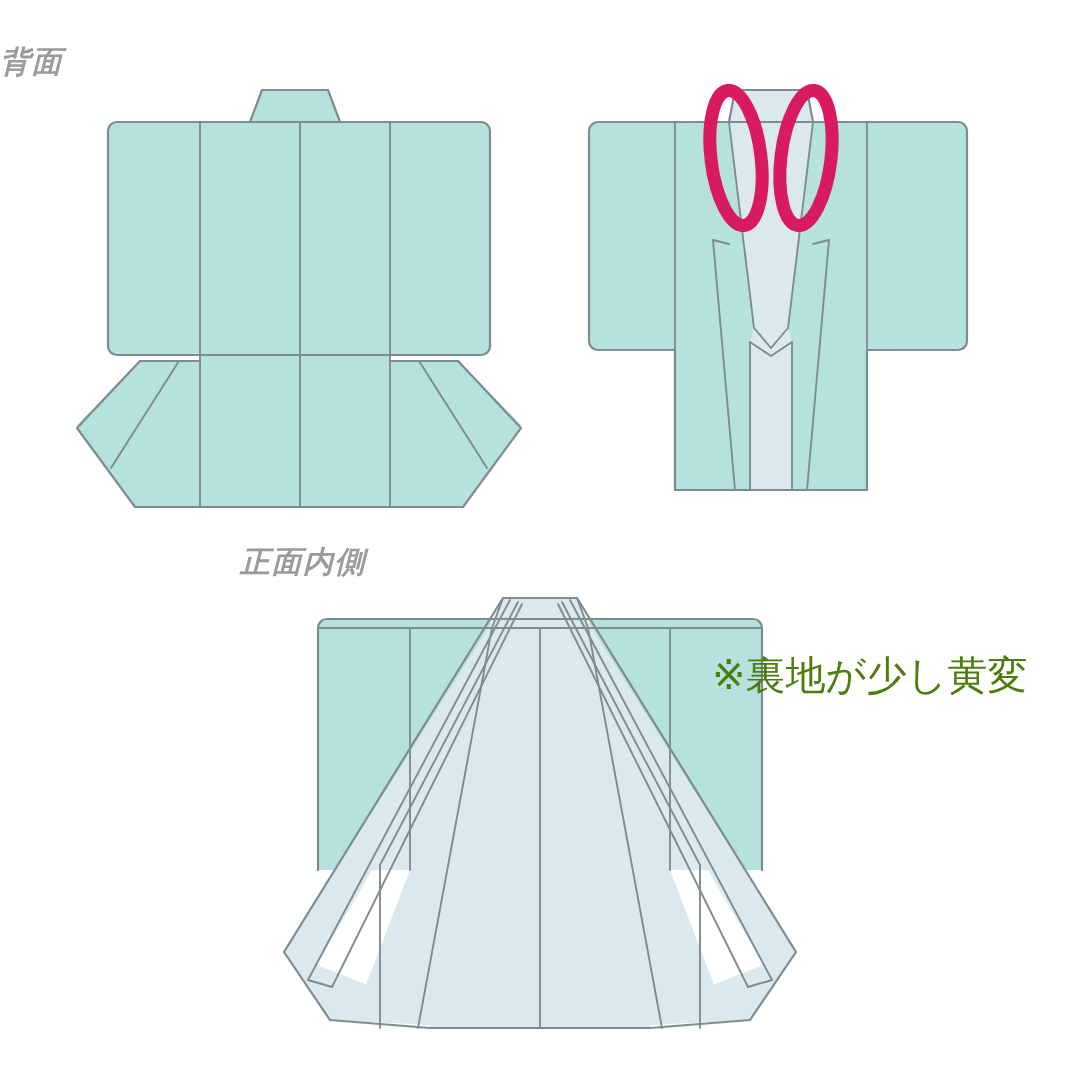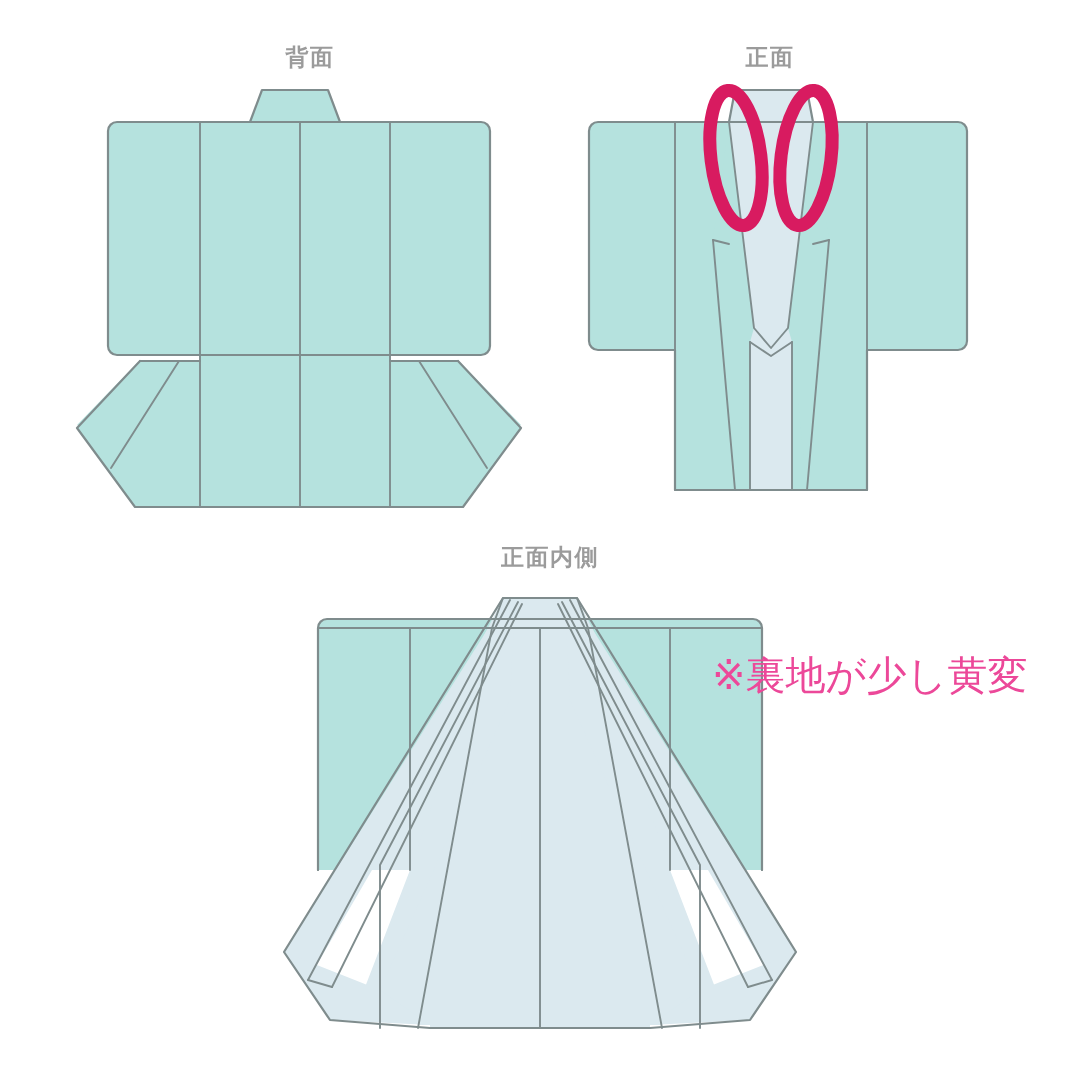--- a/index.html
+++ b/index.html
@@ -18,37 +18,37 @@
   }
   .stage {
     position: absolute;
     inset: 0;
     width: 1080px;
     height: 1080px;
   }
   .view-label {
     position: absolute;
     color: #9b9b9b;
-    font-size: 23px;
+    font-size: 30px;
     font-weight: 700;
     letter-spacing: 1.5px;
     white-space: nowrap;
-    text-align: center;
     font-family: "DejaVu Sans", "Liberation Sans", sans-serif;
+    font-style: italic;
   }
   #label-back  { left: 0;   top: 42px;  width: 620px; }
   #label-front { left: 460px; top: 42px; width: 620px; }
   #label-inner { left: 240px; top: 542px; width: 620px; }
 
   .note-text {
     position: absolute;
     left: 712px;
     top: 648px;
     font-size: 40px;
-    color: #ec4899;
+    color: #4d7c0f;
     letter-spacing: 0px;
     white-space: nowrap;
     font-family: "DejaVu Sans", "Liberation Sans", sans-serif;
   }
 
   svg.diagram {
     position: absolute;
     display: block;
   }
   #svg-back  { left: 60px;  top: 70px;  }
@@ -107,21 +107,20 @@
     <path class="inkthin" d="M 140,52 L 140,437"></path>
     <path class="inkthin" d="M 240,52 L 240,437"></path>
     <path class="inkthin" d="M 330,52 L 330,437"></path>
 
     <path class="inkthin" d="M 119,291 L 51,398"></path>
     <path class="inkthin" d="M 359,291 L 427,398"></path>
     <path class="inkthin" d="M 80,291 L 140,291"></path>
     <path class="inkthin" d="M 330,291 L 398,291"></path>
   </svg>
 
-  <div class="view-label" id="label-front">正面</div>
 
   <svg class="diagram" id="svg-front" width="460" height="470" viewBox="0 0 460 470">
 
     <path class="lining" d="M 190,20 L 262,20 L 268,52 L 184,52 Z"></path>
 
     <path class="cloth" d="M 130,52 L 322,52 L 322,420 L 130,420 Z"></path>
 
     <path class="cloth" d="M 44,52 L 130,52 L 130,280 L 53,280
                            a 9,9 0 0 1 -9,-9 L 44,61 a 9,9 0 0 1 9,-9 Z"></path>
 

